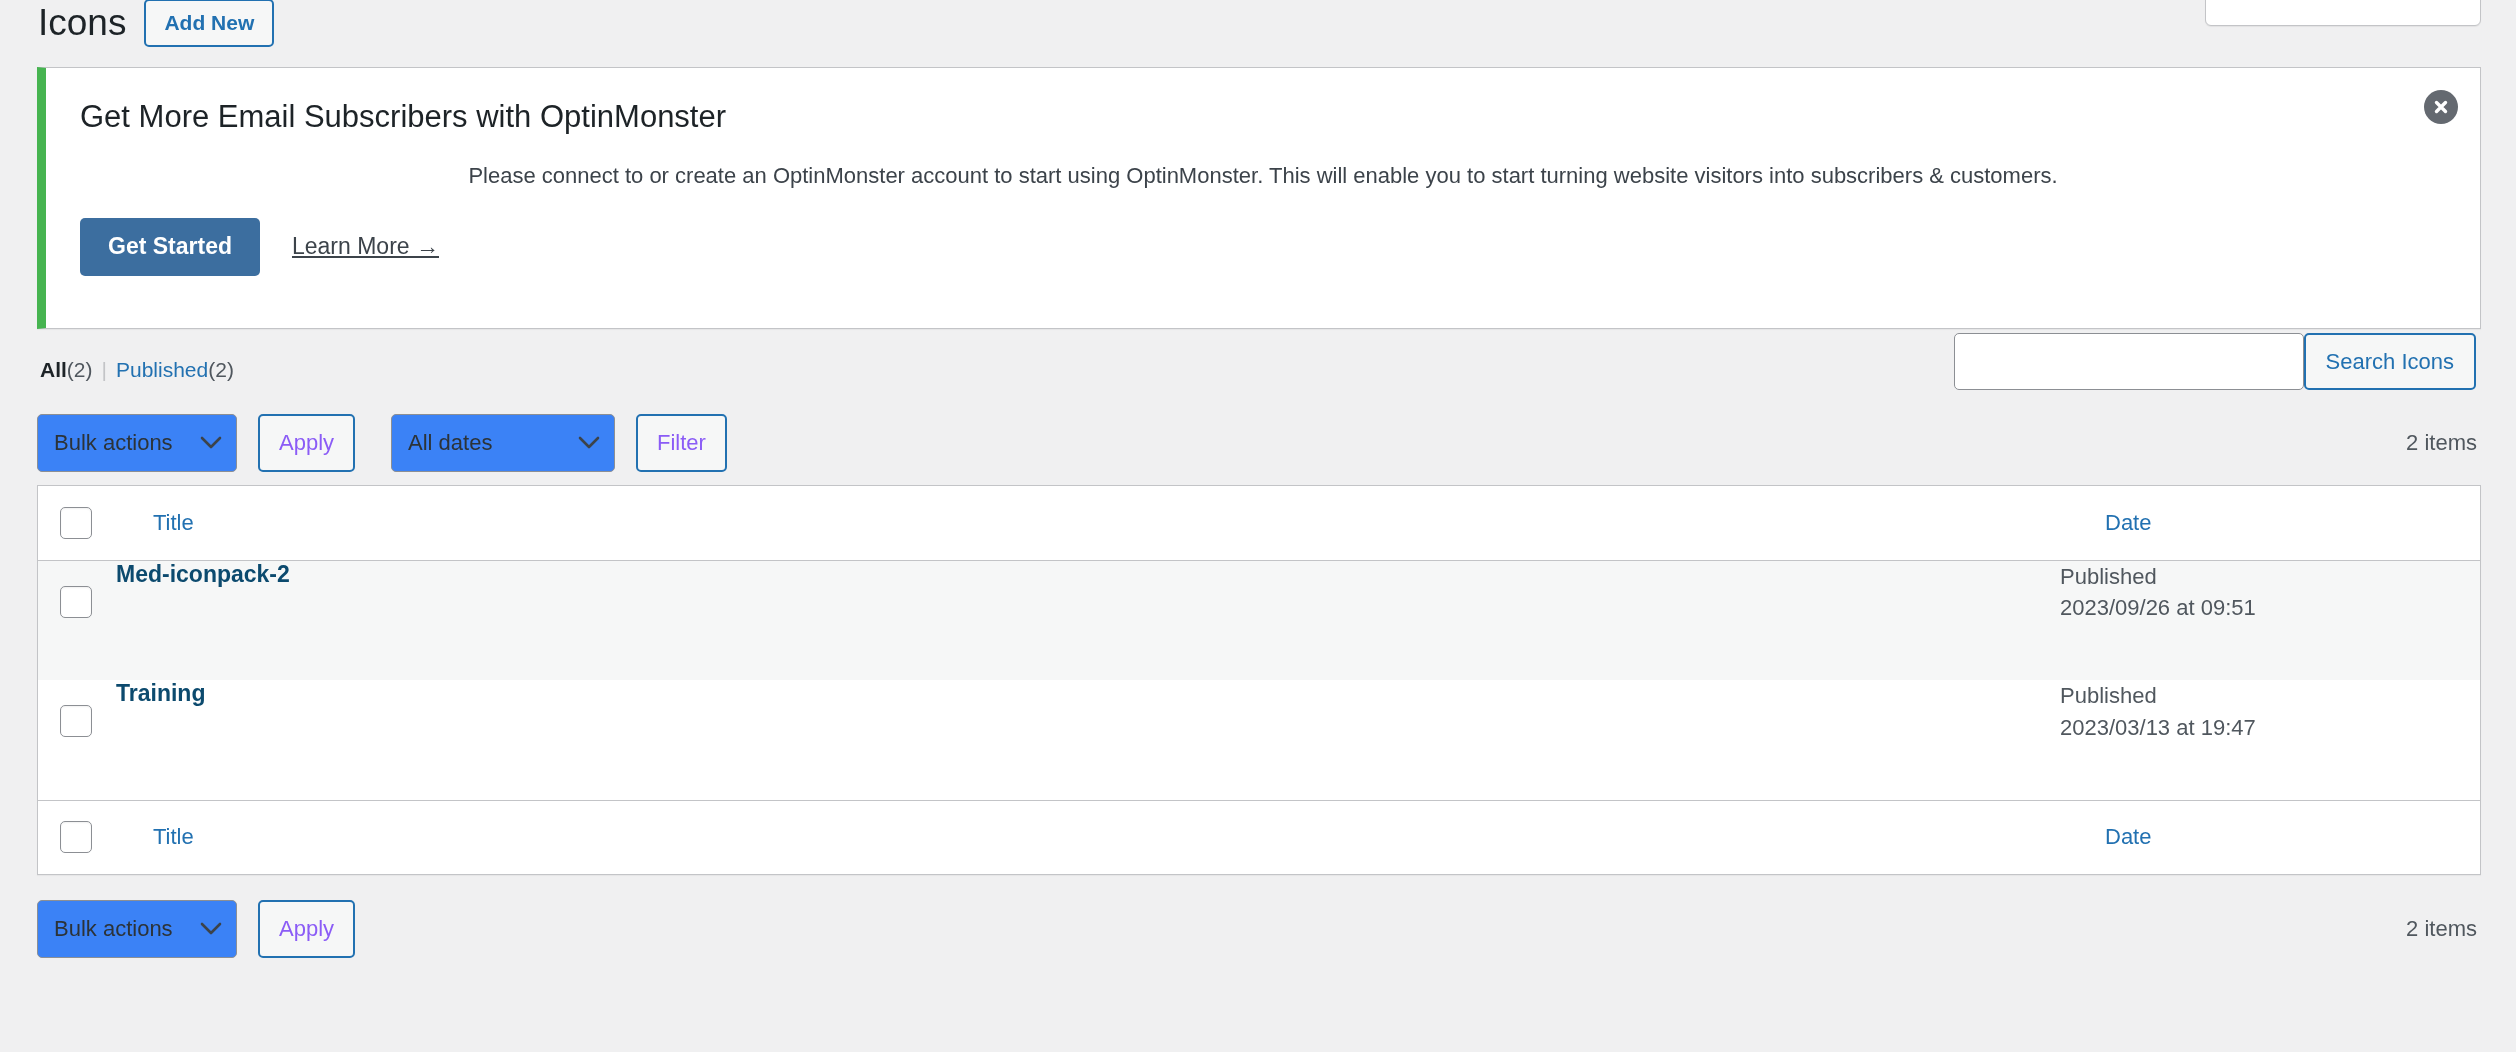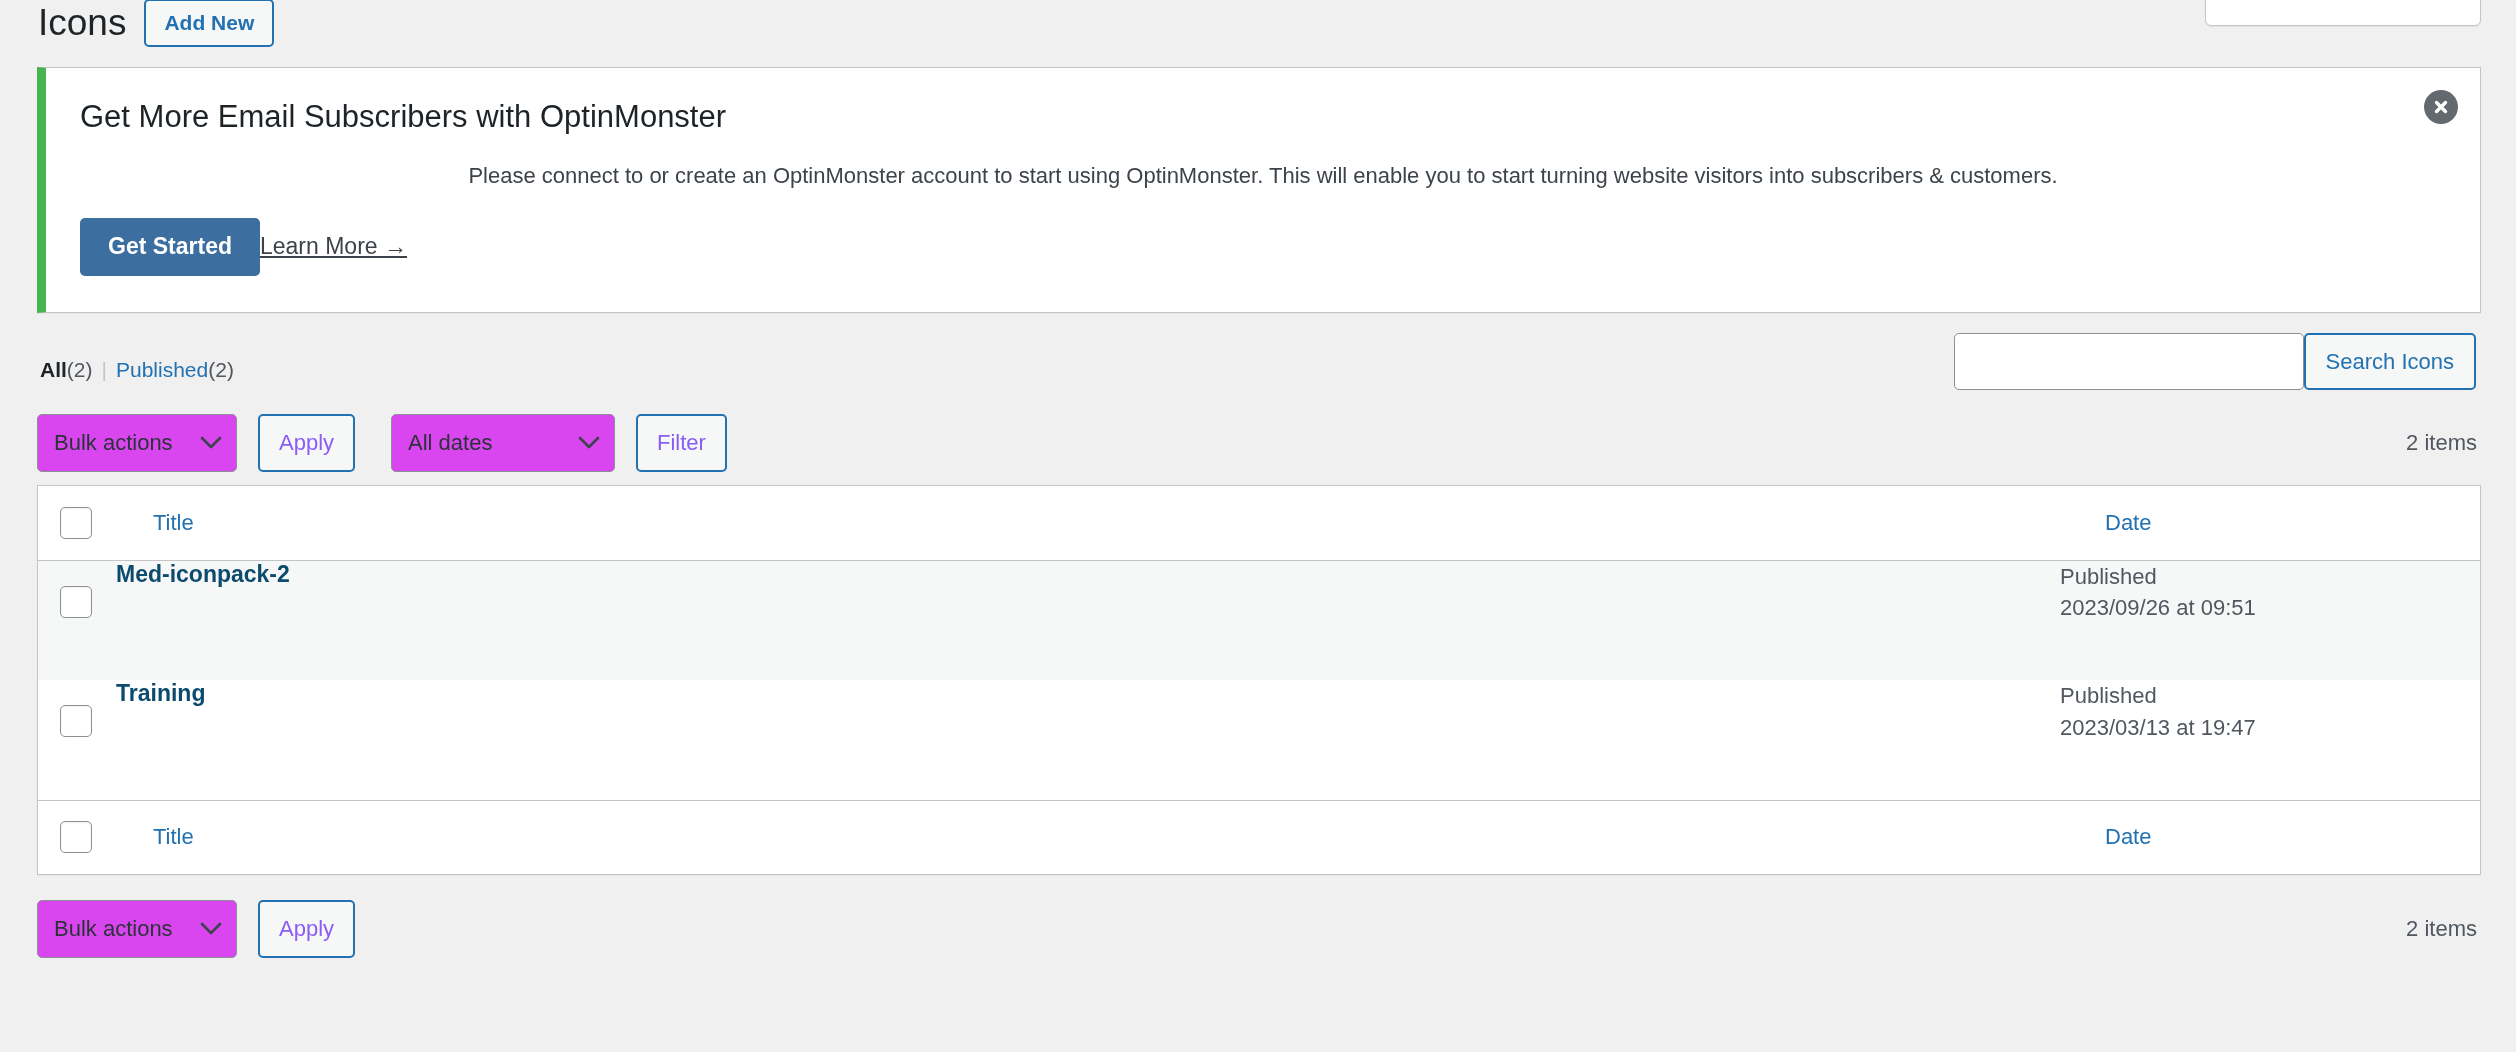--- a/index.html
+++ b/index.html
@@ -65,39 +65,40 @@
 
   
   .notice {
     position: absolute;
     left: 37px; top: 67px;
     width: 2444px;
     background: #ffffff;
     border: 1px solid #c3c4c7;
     border-left: 9px solid #46b450;
     box-shadow: 0 1px 1px rgba(0,0,0,.04);
-    padding: 30px 34px 36px 34px;
+    padding: 30px 34px 52px 34px;
   }
   .notice-title {
     font-size: 31px;
     font-weight: 400;
     color: #1d2327;
     margin: 0 0 22px 0;
     line-height: 1.25;
   }
   .notice-desc {
     font-size: 22px;
     color: #3c434a;
     margin: 0 0 26px 0;
     line-height: 1.5;
     text-align: center;
   }
   .notice-actions {
     display: flex;
     align-items: center;
+    gap: 32px;
   }
   .get-started-btn {
     display: inline-flex;
     align-items: center;
     justify-content: center;
     height: 58px;
     padding: 0 28px;
     background: #3c6e9f;
     color: #ffffff;
     font-size: 23px;
@@ -184,21 +185,21 @@
     align-items: center;
   }
   .tablenav.top { top: 413px; }
   .tablenav.bottom { top: 899px; }
 
   .nav-select {
     position: relative;
     height: 58px;
     border: 1px solid #8c8f94;
     border-radius: 5px;
-    background: #d946ef;
+    background: #3b82f6;
     font-size: 22px;
     color: #2c3338;
     display: inline-flex;
     align-items: center;
     padding: 0 46px 0 16px;
     cursor: pointer;
     white-space: nowrap;
     font-family: "Liberation Sans", sans-serif;
   }
   .nav-select.bulk { width: 200px; }

